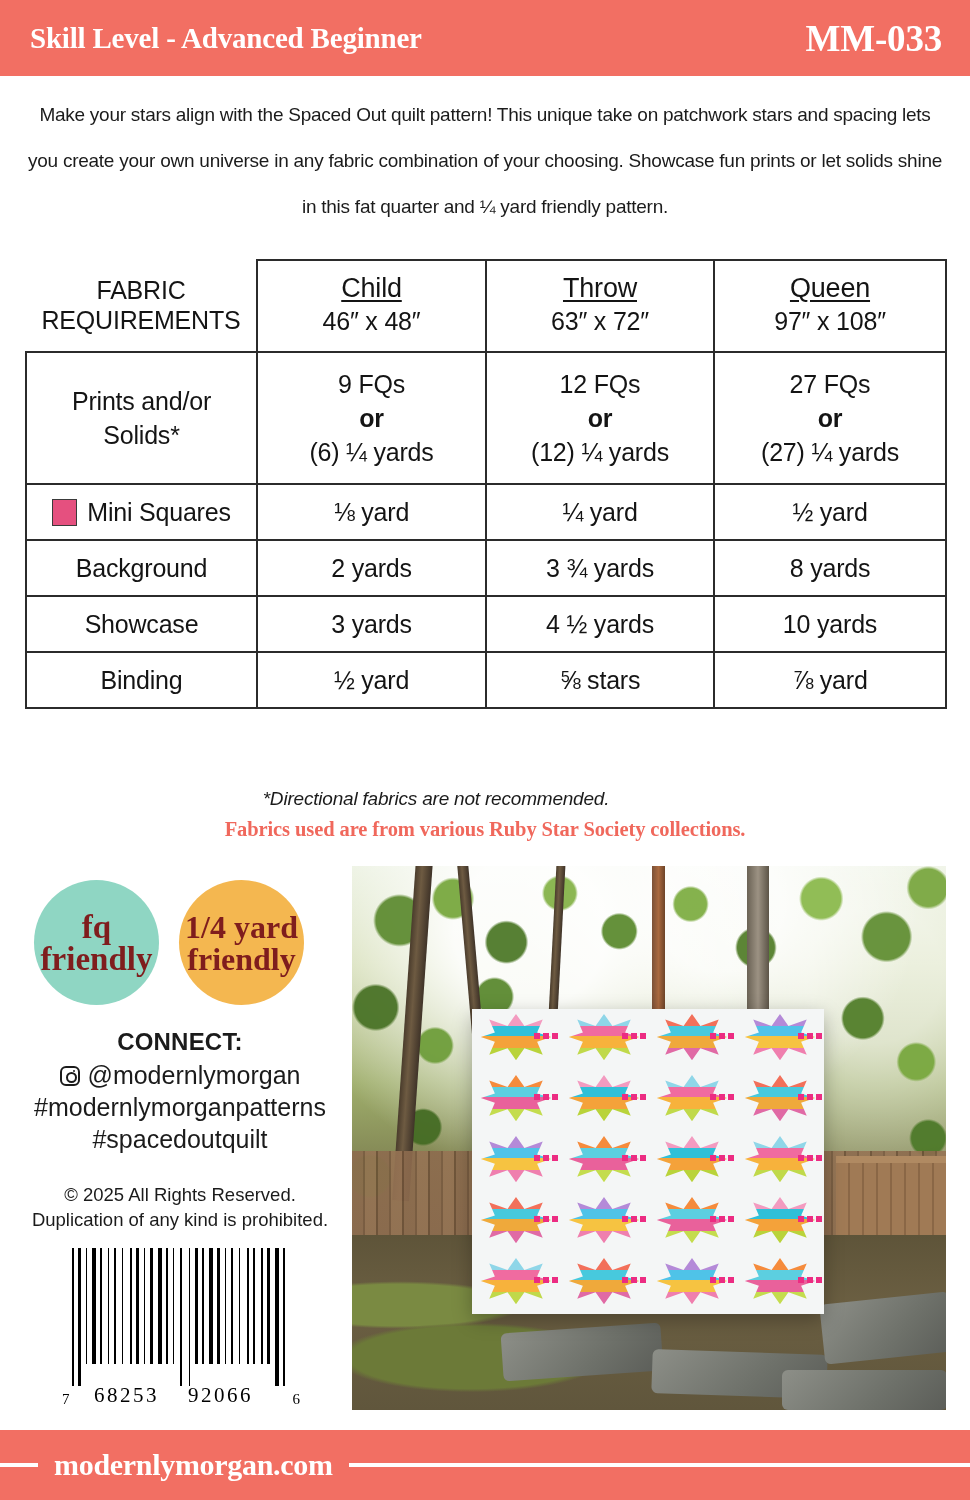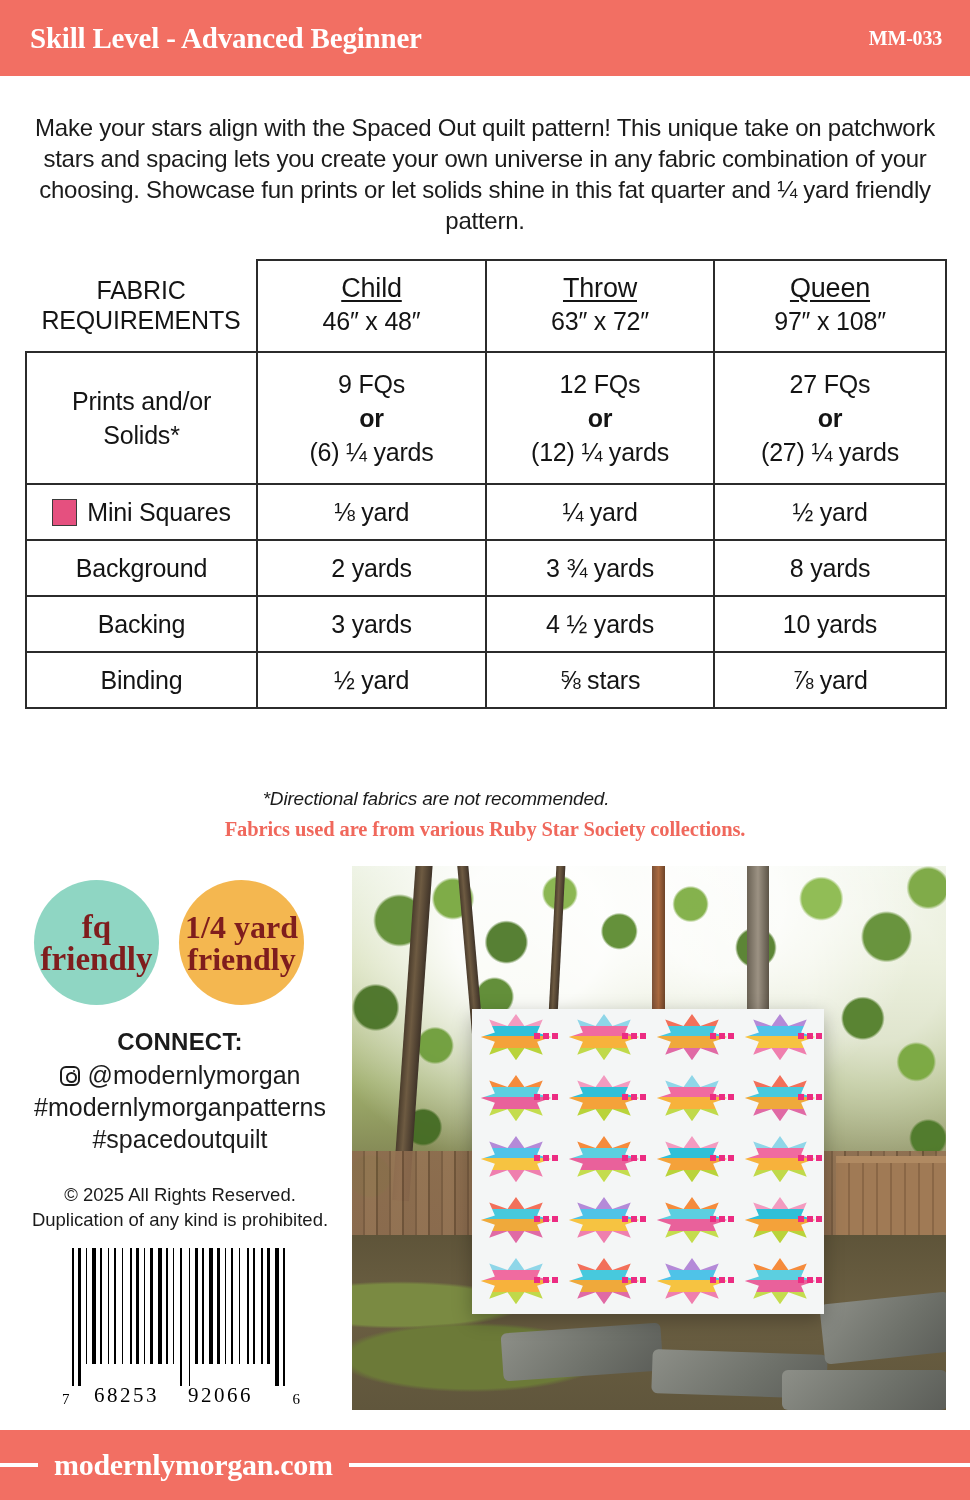--- a/index.html
+++ b/index.html
@@ -34,32 +34,32 @@
     color: #ffffff;
     font-family: "Liberation Serif", serif;
     font-weight: bold;
     font-size: 29px;
     letter-spacing: -0.2px;
   }
   .header-code {
     color: #ffffff;
     font-family: "Liberation Serif", serif;
     font-weight: bold;
-    font-size: 20px;
+    font-size: 37px;
     letter-spacing: -0.2px;
   }
 
   
   .description {
     position: absolute;
-    left: 22px; top: 112px;
+    left: 22px; top: 92px;
     width: 926px;
     text-align: center;
-    font-size: 24px;
-    line-height: 31px;
+    font-size: 19px;
+    line-height: 46px;
     color: #1b1b1b;
     letter-spacing: -0.25px;
   }
 
   
   .req-table {
     position: absolute;
     left: 25px; top: 259px;
     width: 920px;
     border-collapse: collapse;
@@ -471,21 +471,21 @@
     </tr>
 
     <tr>
       <td class="row-label">Background</td>
       <td class="row-val">2 yards</td>
       <td class="row-val">3 ¾ yards</td>
       <td class="row-val">8 yards</td>
     </tr>
 
     <tr>
-      <td class="row-label">Backing</td>
+      <td class="row-label">Showcase</td>
       <td class="row-val">3 yards</td>
       <td class="row-val">4 ½ yards</td>
       <td class="row-val">10 yards</td>
     </tr>
 
     <tr>
       <td class="row-label">Binding</td>
       <td class="row-val">½ yard</td>
       <td class="row-val">⅝ stars</td>
       <td class="row-val">⅞ yard</td>

